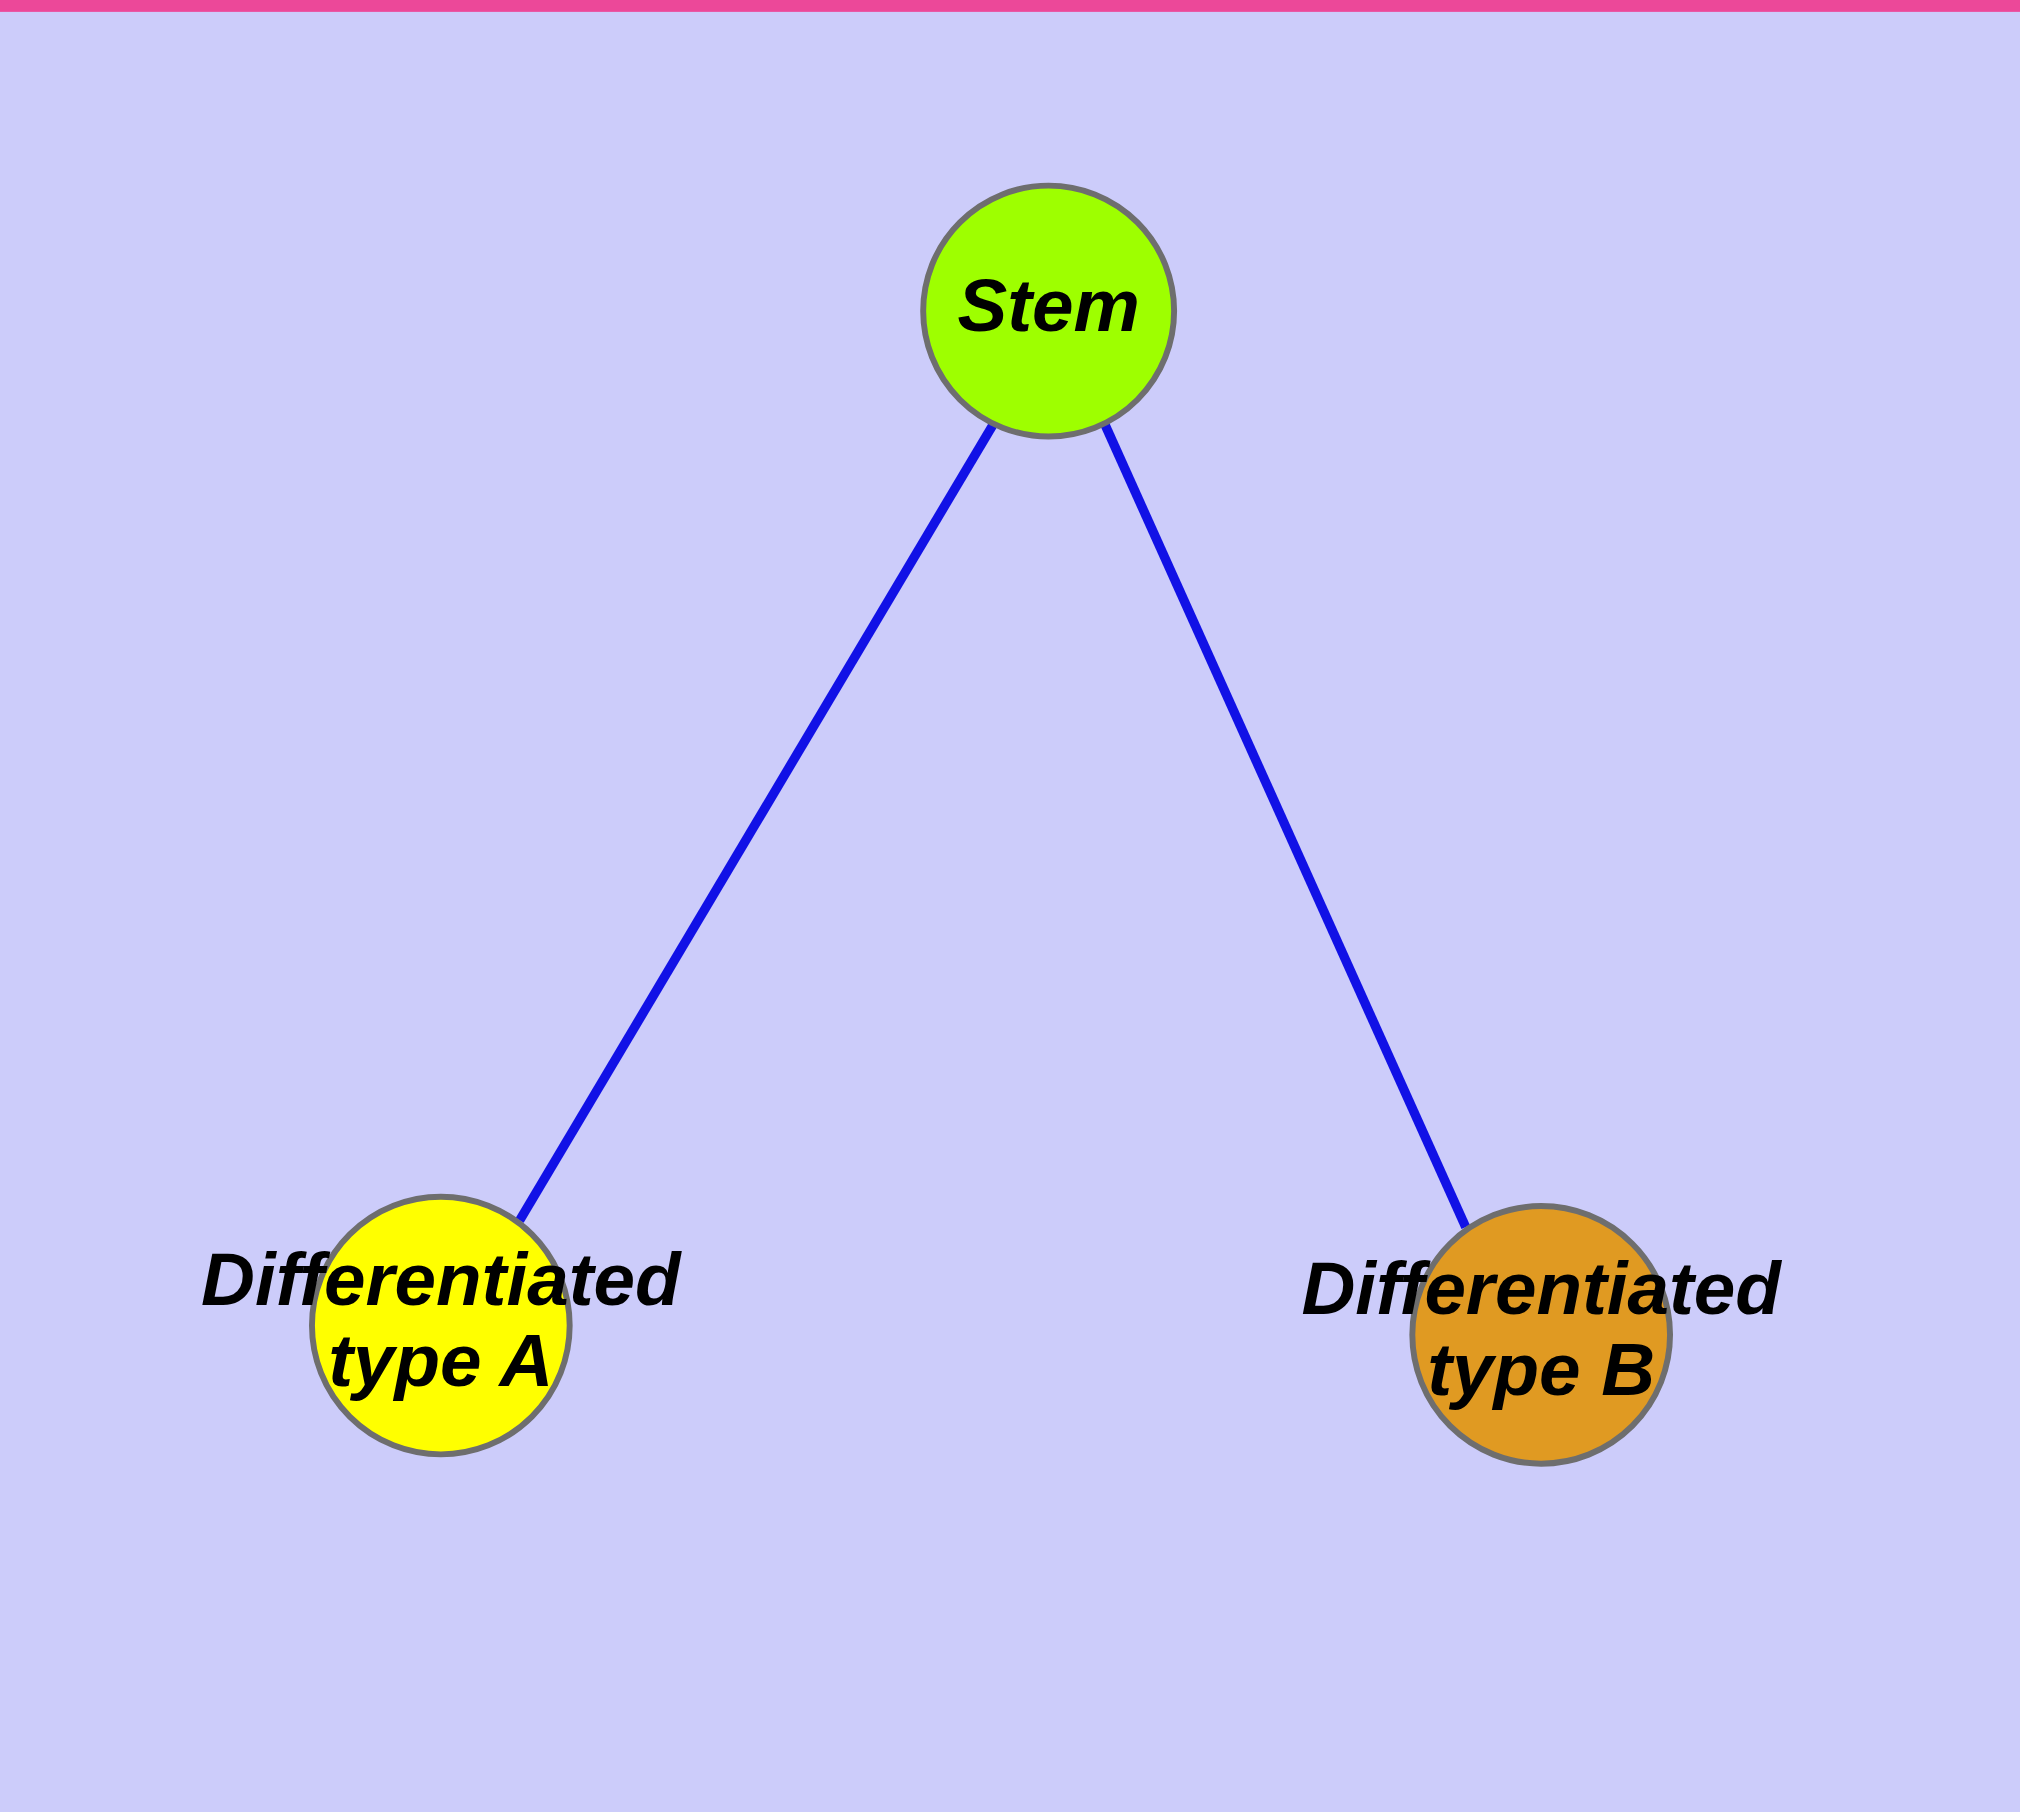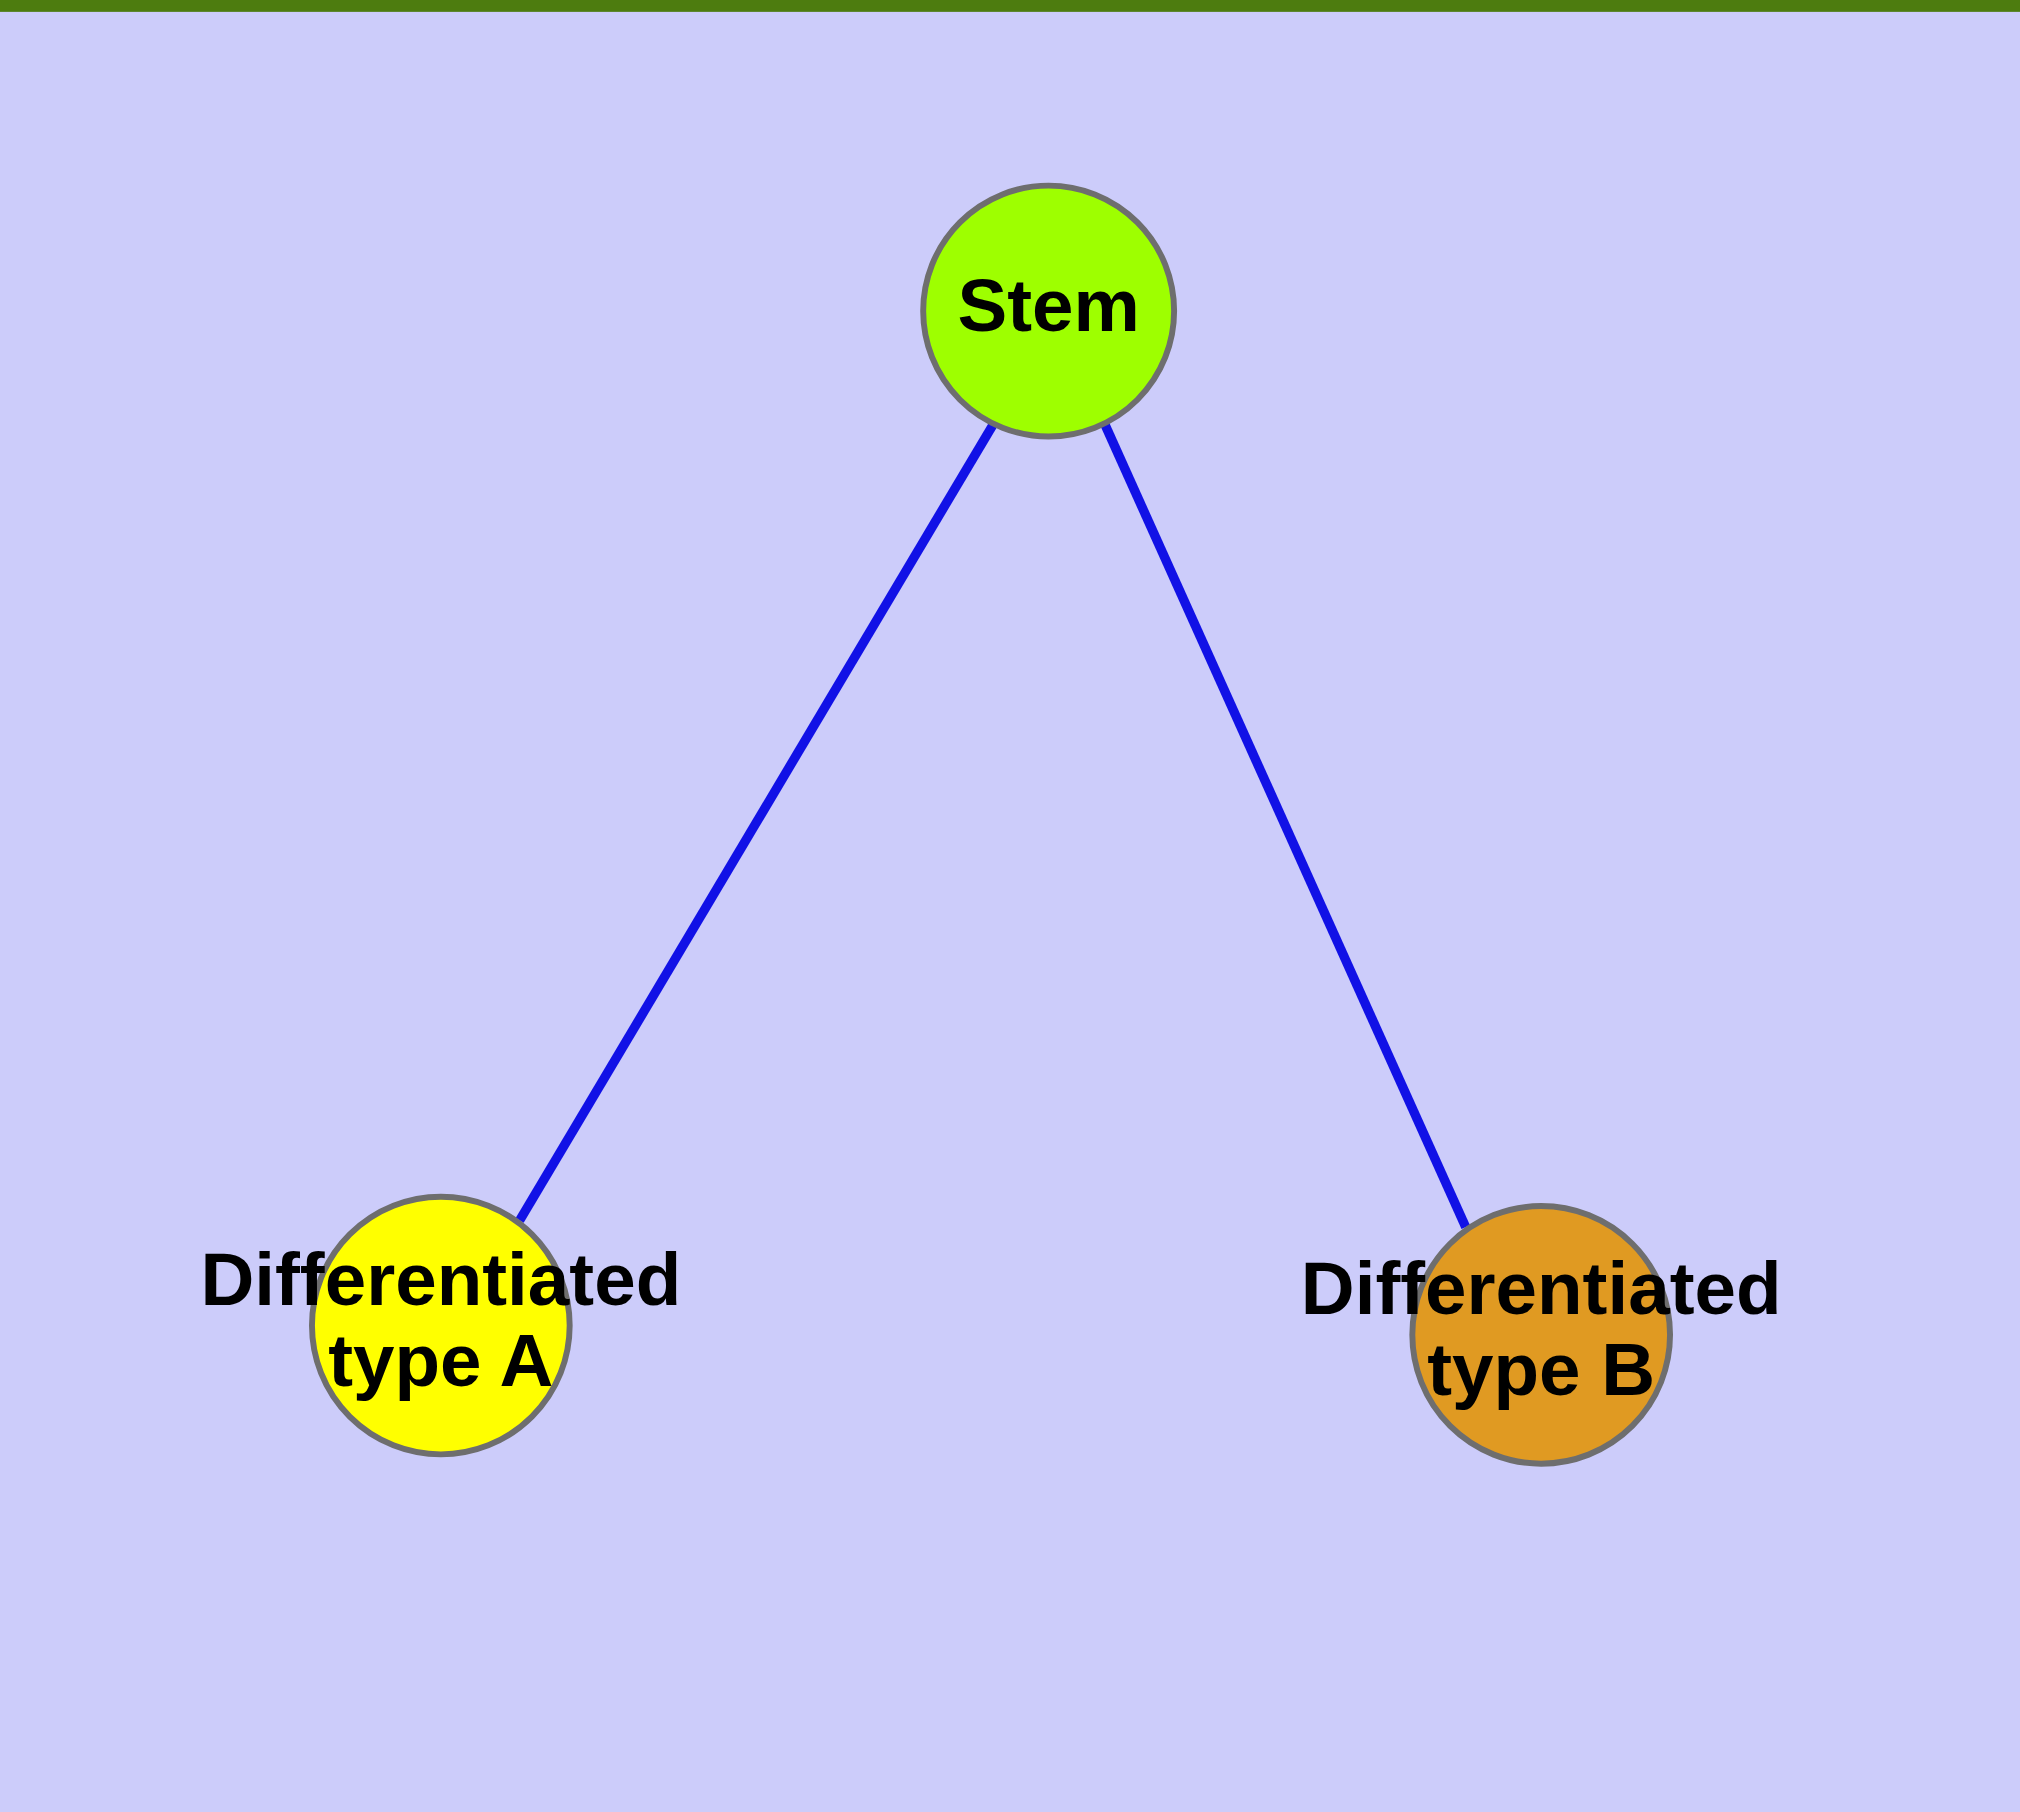--- a/index.html
+++ b/index.html
@@ -31,21 +31,21 @@
   .node-label {
     font-family: "Liberation Sans", sans-serif;
     font-weight: bold;
     fill: #000000;
     dominant-baseline: middle;
   }
 </style>
 </head>
 <body style="background: rgb(255, 255, 255);">
 
-<div id="diagram-root" style="background: #4d7c0f;">
+<div id="diagram-root" style="background: #ec4899; font-style: italic;">
   <svg id="canvas-svg" viewBox="0 0 2384 2138" preserveAspectRatio="none" xmlns="http://www.w3.org/2000/svg">
     <rect id="plot-bg" x="0" y="14" width="2384" height="2124" fill="#ccccfa"></rect>
     <g id="edge-layer">
         <line x1="1172" y1="500" x2="613" y2="1440" stroke="#1111e6" stroke-width="11" stroke-linecap="butt"></line>
         <line x1="1303" y1="500" x2="1729" y2="1448" stroke="#1111e6" stroke-width="11" stroke-linecap="butt"></line>
       </g>
     <g id="node-layer">
         <g>
           <circle cx="1237" cy="367" r="148" fill="#9eff00" stroke="#6e6e6e" stroke-width="7"></circle>
           <text x="1237" y="367" text-anchor="middle" font-size="88" class="node-label" fill="#000000">Stem</text>

